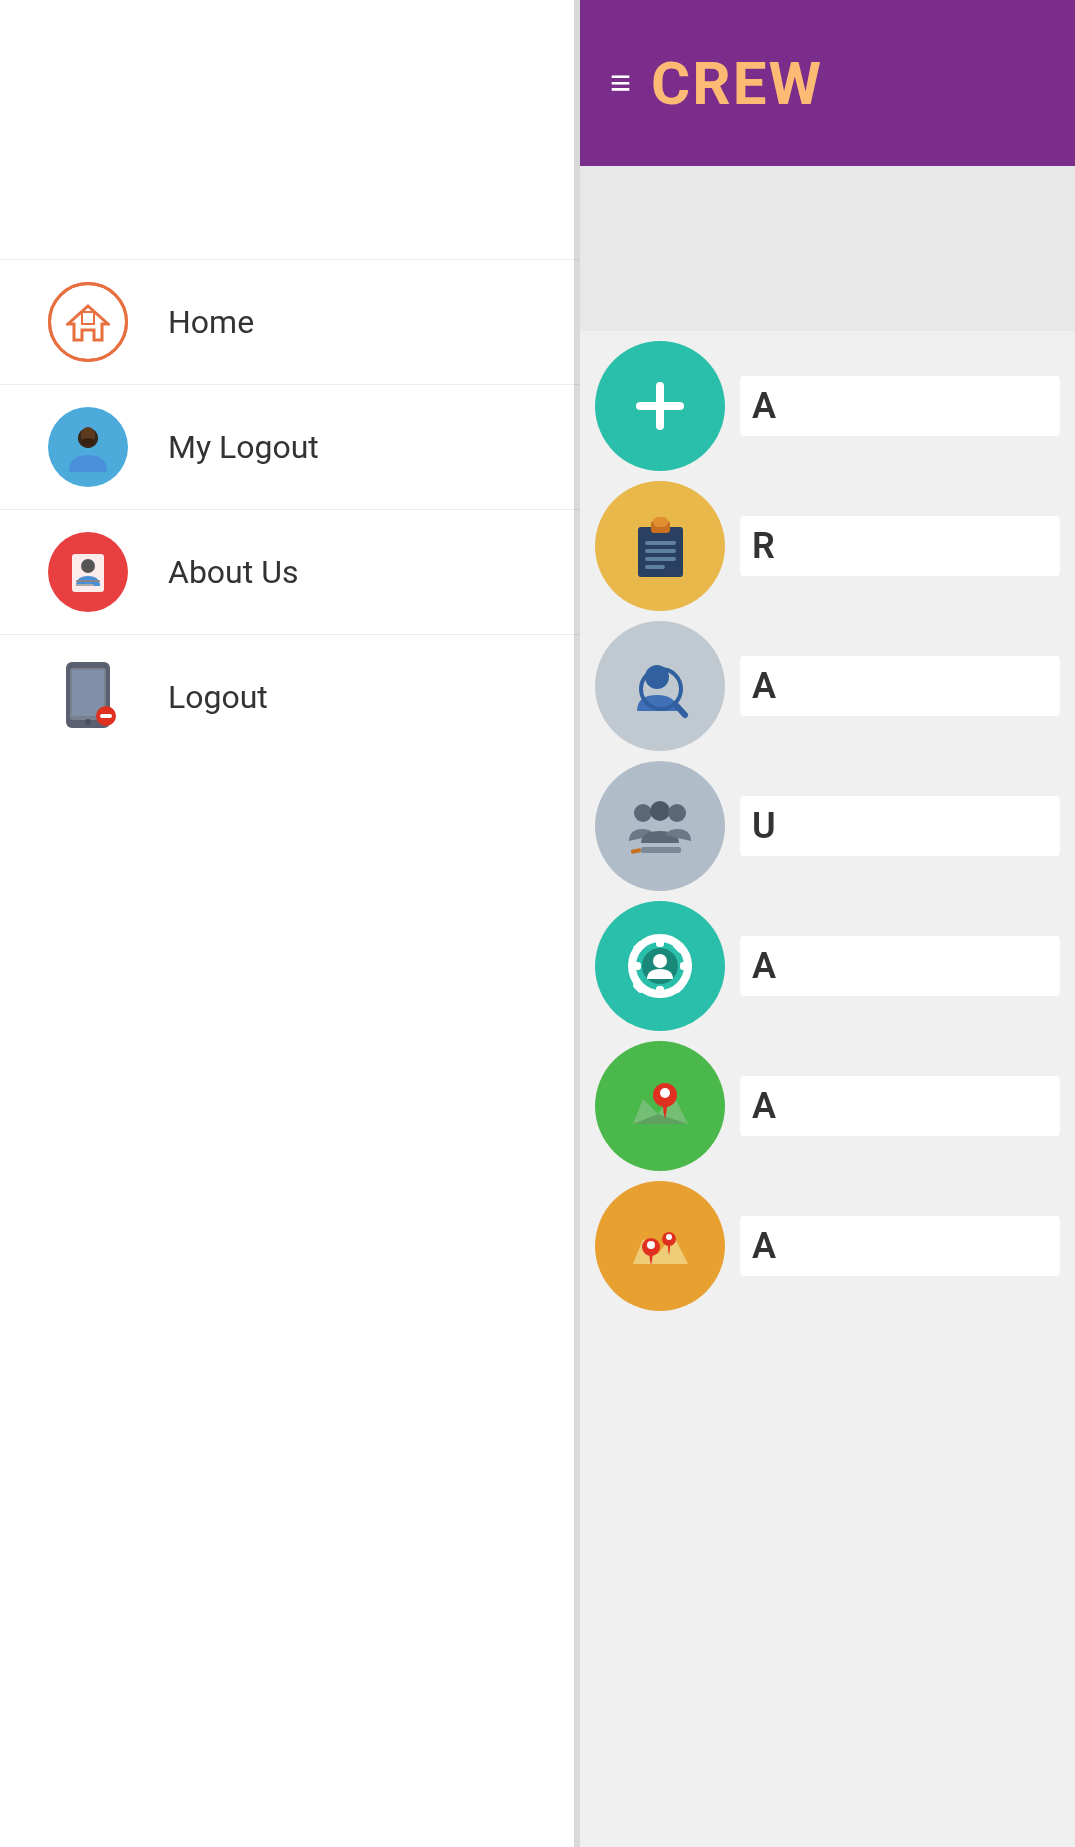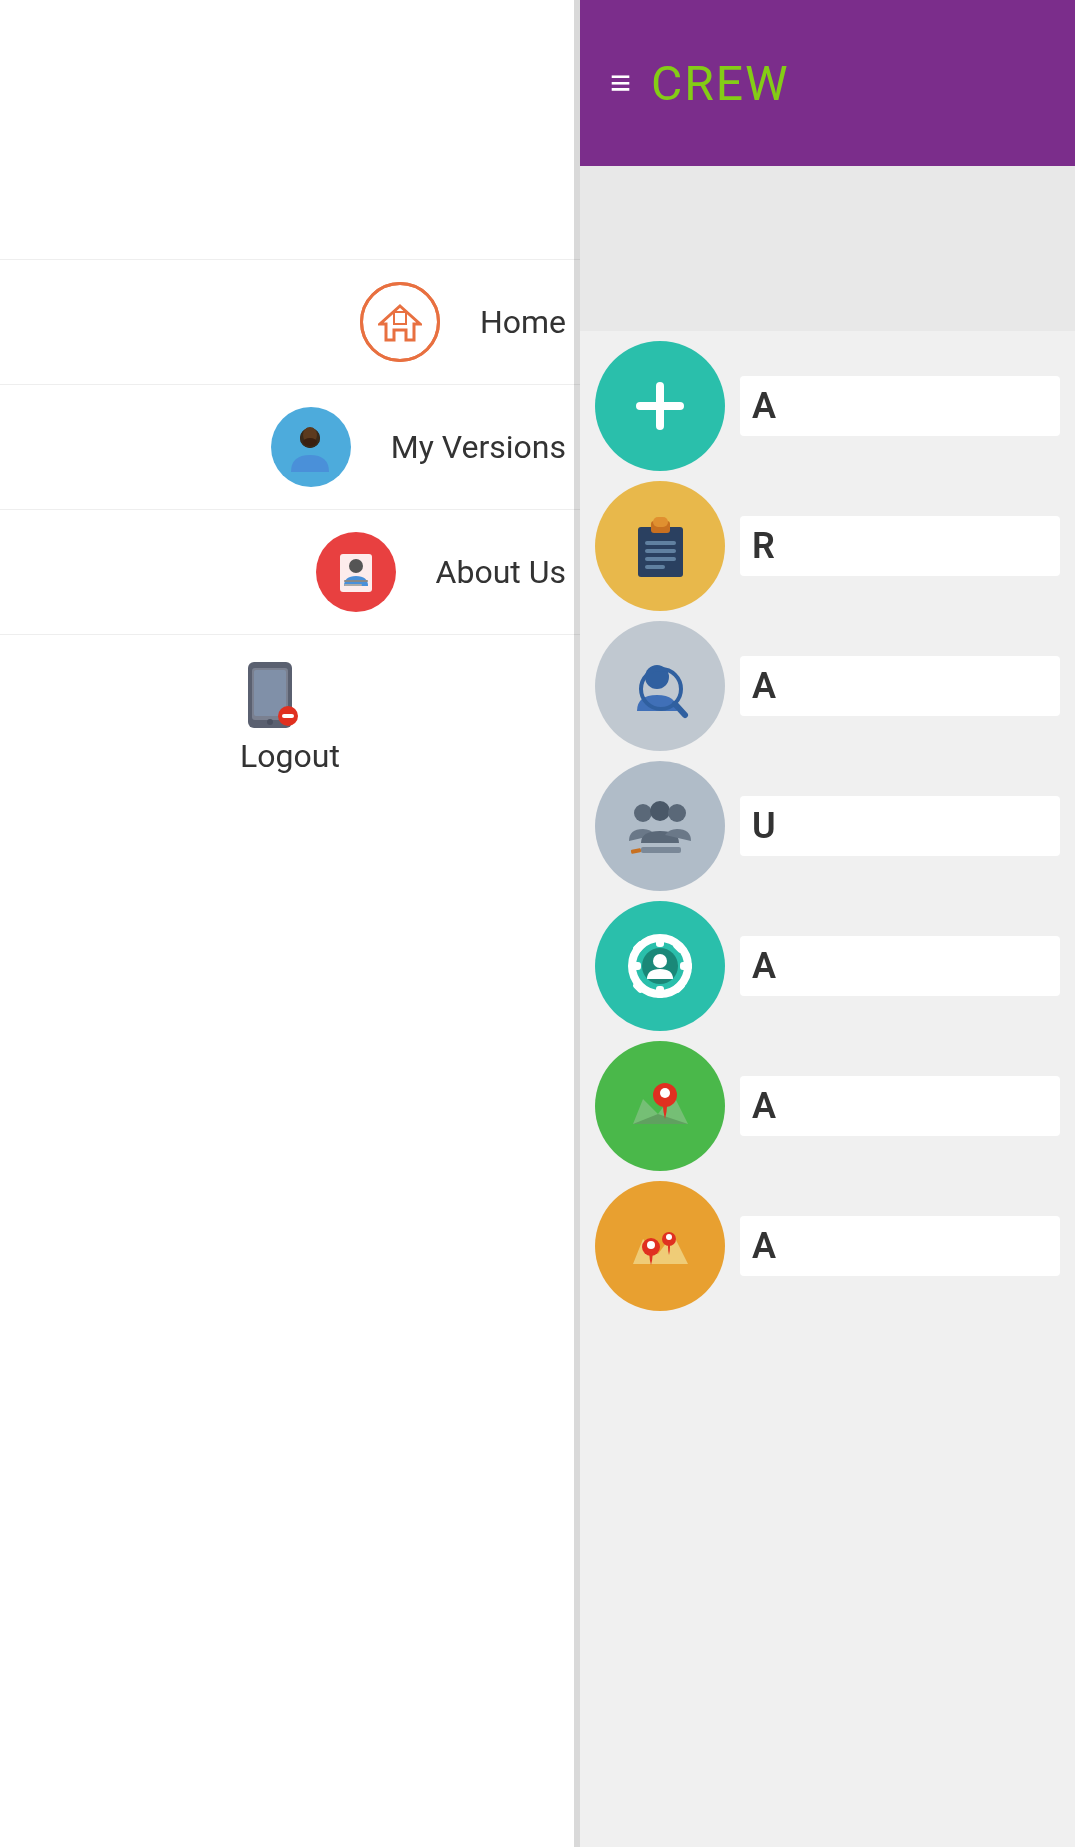--- a/index.html
+++ b/index.html
@@ -33,29 +33,27 @@
       border-bottom: 1px solid #eee;
     }
 
     .nav-list {
       list-style: none;
     }
 
     .nav-item {
       display: flex;
       align-items: center;
-      padding: 22px 14px;
+      padding: 22px 48px;
       border-bottom: 1px solid #eee;
       cursor: pointer;
-      justify-content: flex-end;
     }
 
     .nav-item:last-child {
       border-bottom: none;
-      flex-direction: column;
     }
 
     .nav-label {
       font-size: 32px;
       color: #333;
       font-weight: 400;
     }
 
     
     .main-panel {
@@ -78,23 +76,23 @@
     }
 
     .hamburger-icon {
       color: #fff;
       font-size: 36px;
       margin-right: 20px;
       cursor: pointer;
     }
 
     .header-title {
-      color: #84cc16;
-      font-size: 48px;
-      font-weight: 400;
+      color: #fdba74;
+      font-size: 60px;
+      font-weight: 700;
       letter-spacing: 2px;
     }
 
     
     .search-area {
       height: 165px;
       background: #e8e8e8;
       display: flex;
       align-items: center;
       padding: 0 20px;
@@ -224,21 +222,21 @@
           <circle cx="27" cy="18" r="10" fill="#222"></circle>
 
           <path d="M8 52 Q8 35 27 35 Q46 35 46 52 Z" fill="#4a90d9"></path>
 
           <circle cx="27" cy="18" r="10" fill="#3a2a1a"></circle>
           <ellipse cx="27" cy="15" rx="7" ry="8" fill="#5c3a1e"></ellipse>
 
           <ellipse cx="27" cy="22" rx="7" ry="4" fill="#3a2010"></ellipse>
         </svg>
       </div>
-      <span class="nav-label">My Versions</span>
+      <span class="nav-label">My Logout</span>
     </li>
 
     <li class="nav-item">
       <div class="person-icon-circle" style="background:#e84040;">
         <svg width="52" height="52" viewBox="0 0 52 52" xmlns="http://www.w3.org/2000/svg">
 
           <rect x="10" y="8" width="32" height="38" rx="3" fill="#fff" opacity="0.9"></rect>
 
           <circle cx="26" cy="20" r="7" fill="#555"></circle>
           <path d="M14 40 Q14 30 26 30 Q38 30 38 40 Z" fill="#4a90d9"></path>

